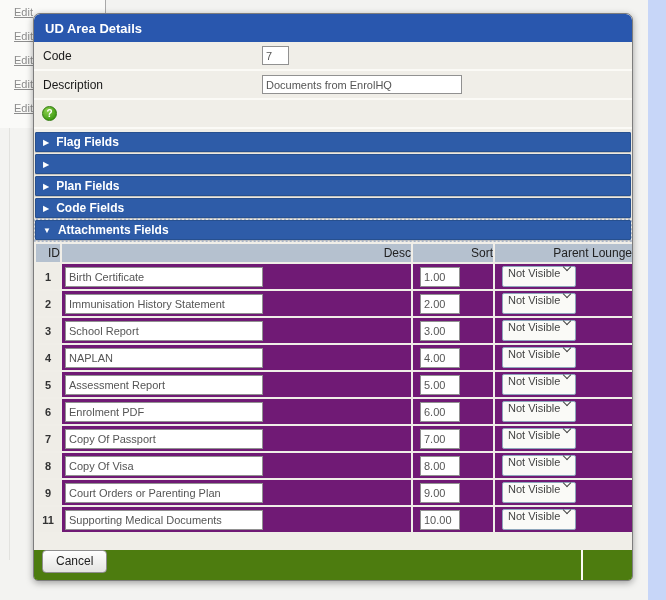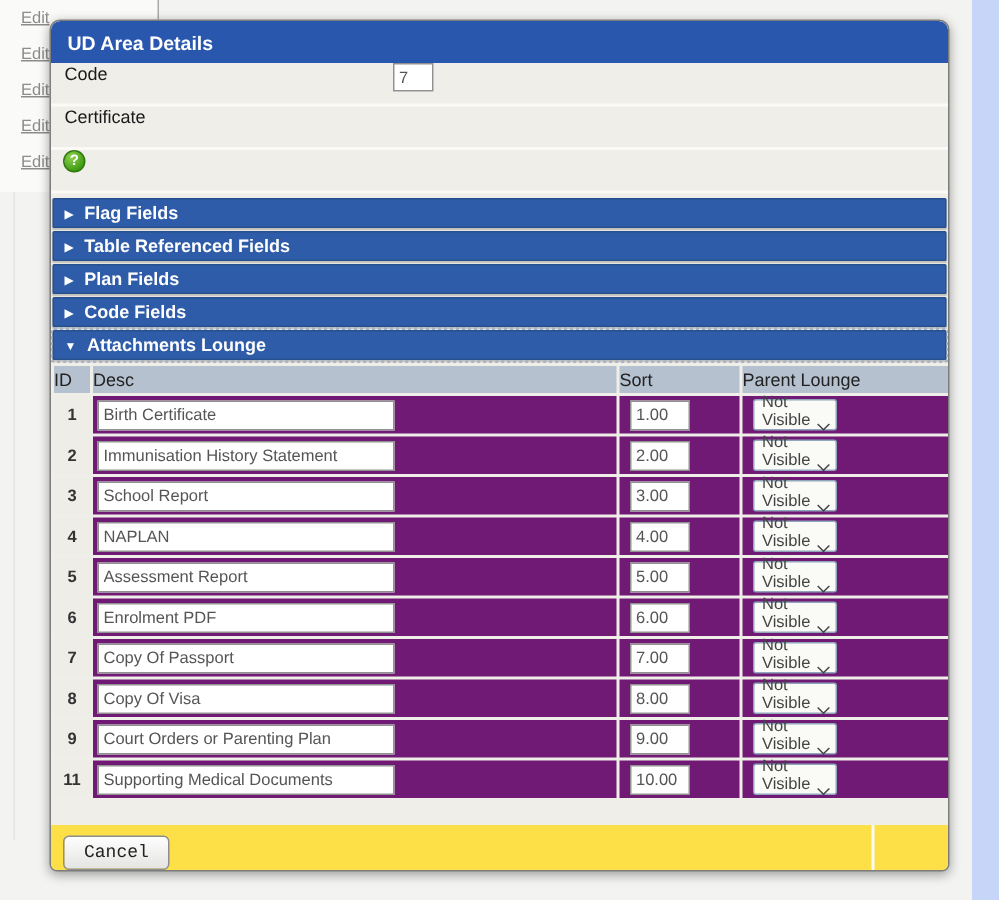--- a/index.html
+++ b/index.html
@@ -14,21 +14,21 @@
   .edit-links { position:absolute; left:14px; top:6px; width:40px; }
   .edit-link { display:block; height:24px; font-size:11px; color:#8c8c8c; text-decoration:underline; cursor:pointer; }
 
   .modal { position:absolute; left:33px; top:13px; width:600px; height:568px;
            background:#f0eee8; border:1px solid #7d7d7d; border-radius:7px 7px 5px 5px;
            box-shadow:0 2px 7px rgba(0,0,0,.35); display:flex; flex-direction:column; overflow:hidden; }
 
   .modal-header { height:28px; background:#2957ae; color:#fff; font-size:13px; font-weight:bold;
                   display:flex; align-items:center; padding-left:11px; border-radius:6px 6px 0 0; flex:0 0 auto; }
 
-  .form-row { height:29px; display:flex; border-bottom:2px solid #fbfaf6; flex:0 0 auto; }
+  .form-row { height:29px; display:flex; align-items:center; border-bottom:2px solid #fbfaf6; flex:0 0 auto; }
   .form-label { flex:0 0 228px; padding-left:9px; font-size:12px; color:#1a1a1a; }
   .req { color:#cc0000; margin-right:3px; }
   .text-input { height:19px; border:1px solid #919191; background:#fff; font-size:11px; color:#555;
                 padding:0 3px; font-family:inherit; }
   .code-input { width:27px; }
   .desc-field-input { width:200px; }
   .pl-select { width:123px; height:20px; font-size:11px; color:#6e6e6e; background:#f6f6f3;
                border:1px solid #a5a5a3; border-radius:2px; display:flex; align-items:center;
                padding:0 5px; justify-content:space-between; }
   .chev { width:6px; height:6px; border-right:1.6px solid #555; border-bottom:1.6px solid #555;
@@ -39,35 +39,35 @@
                display:flex; align-items:center; justify-content:center; }
 
   .sections { margin-top:1px; flex:0 0 auto; }
   .section-bar { height:20px; margin:2px 1px 0 1px; background:#2e5ca8; border:1px solid #27508f;
                  border-radius:1px; display:flex; align-items:center; padding-left:7px;
                  color:#fff; font-size:12px; font-weight:bold; box-shadow:0 1px 1px rgba(0,0,0,.2); cursor:pointer; }
   .section-bar.focused { outline:2px dotted #a9b4c6; outline-offset:0; }
   .tri { font-size:8px; margin-right:7px; color:#fff; }
 
   .att-table { border-collapse:separate; border-spacing:2px; margin:2px 0 0 0; width:600px; flex:0 0 auto; }
-  .att-table th { height:18px; background:#b5c1cf; font-size:12px; font-weight:normal; color:#222; text-align:left; }
+  .att-table th { height:18px; background:#b5c1cf; font-size:12px; font-weight:normal; color:#222; text-align:right; }
   .att-table td { height:25px; background:#701a75; font-size:11px; vertical-align:middle; }
   .att-table td.id-cell { width:24px; text-align:center; font-weight:bold; color:#333; background:#efede7; }
   .att-table td.desc-cell { width:349px; }
   .att-table td.sort-cell { width:80px; }
   .att-table td.pl-cell { width:137px; }
   .row-desc-input { width:198px; margin-left:3px; height:20px; }
   .row-sort-input { width:40px; margin-left:7px; height:20px; }
-  .row-select { width:56px; margin-left:7px; height:21px; font-size:11px; color:#444;
+  .row-select { width:74px; margin-left:7px; height:21px; font-size:11px; color:#444;
                 background:#fafaf7; border:1px solid #8fa6bb; border-radius:2px;
-                display:flex; align-items:flex-end; justify-content:space-between; padding:0 5px; }
+                display:flex; align-items:flex-start; justify-content:space-between; padding:0 5px; }
   .row-select .chev { border-color:#444; }
 
-  .modal-footer { margin-top:auto; height:30px; background:#fde047; position:relative;
-                  display:flex; align-items:flex-end; flex:0 0 auto;font-family:Liberation Mono, monospace; }
+  .modal-footer { margin-top:auto; height:30px; background:#4d7c0f; position:relative;
+                  display:flex; align-items:flex-start; flex:0 0 auto; }
   .footer-divider { position:absolute; left:547px; top:0; width:2px; height:100%; background:#fbfaf6; }
   .cancel-btn { margin-left:8px; padding:3px 13px 4px 13px; font-size:12px; color:#222;
                 background:linear-gradient(#fefefe,#e4e4e2); border:1px solid #8e8e8e;
                 border-radius:4px; font-family:inherit; cursor:pointer; }
 </style>
 </head>
 <body>
 
 <div class="page-topleft"></div>
 <div class="page-vline-top"></div>
@@ -84,47 +84,47 @@
 
 <div class="modal">
   <div class="modal-header">UD Area Details</div>
 
   <div class="form-row">
     <div class="form-label">Code</div>
     <input class="text-input code-input" value="7" style="">
   </div>
 
   <div class="form-row">
-    <div class="form-label">Certificate</div>
+    <div class="form-label">Description</div>
+    <input class="text-input desc-field-input" value="Documents from EnrolHQ" style="">
   </div>
 
   <div class="form-row">
     <div class="help-icon">?</div>
   </div>
 
   <div class="sections" id="sections">
       <div class="section-bar">
         <span class="tri">▶</span>
         <span>Flag Fields</span>
       </div>
       <div class="section-bar">
         <span class="tri">▶</span>
-        <span>Table Referenced Fields</span>
       </div>
       <div class="section-bar">
         <span class="tri">▶</span>
         <span>Plan Fields</span>
       </div>
       <div class="section-bar">
         <span class="tri">▶</span>
         <span>Code Fields</span>
       </div>
       <div class="section-bar focused">
         <span class="tri">▼</span>
-        <span>Attachments Lounge</span>
+        <span>Attachments Fields</span>
       </div>
     </div>
 
   <table class="att-table">
     <thead>
       <tr>
         <th class="id-cell">ID</th>
         <th class="desc-cell">Desc</th>
         <th class="sort-cell">Sort</th>
         <th class="pl-cell">Parent Lounge</th>

